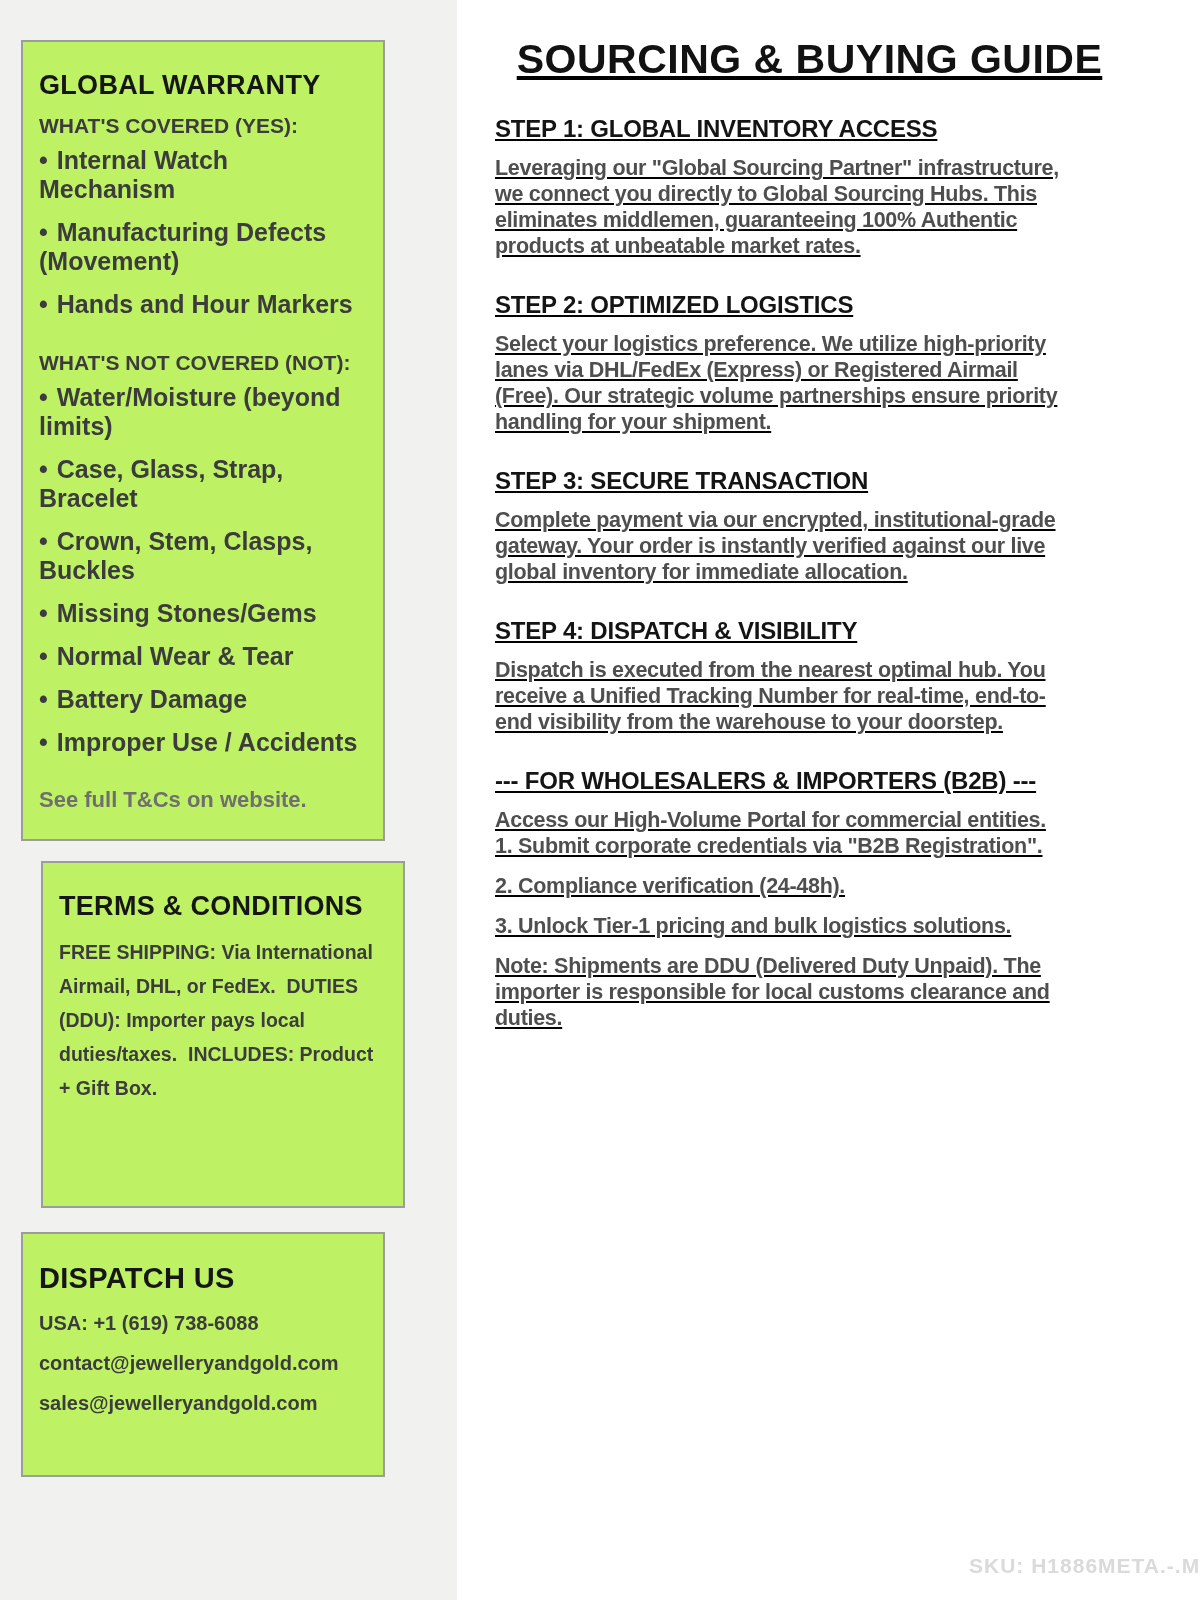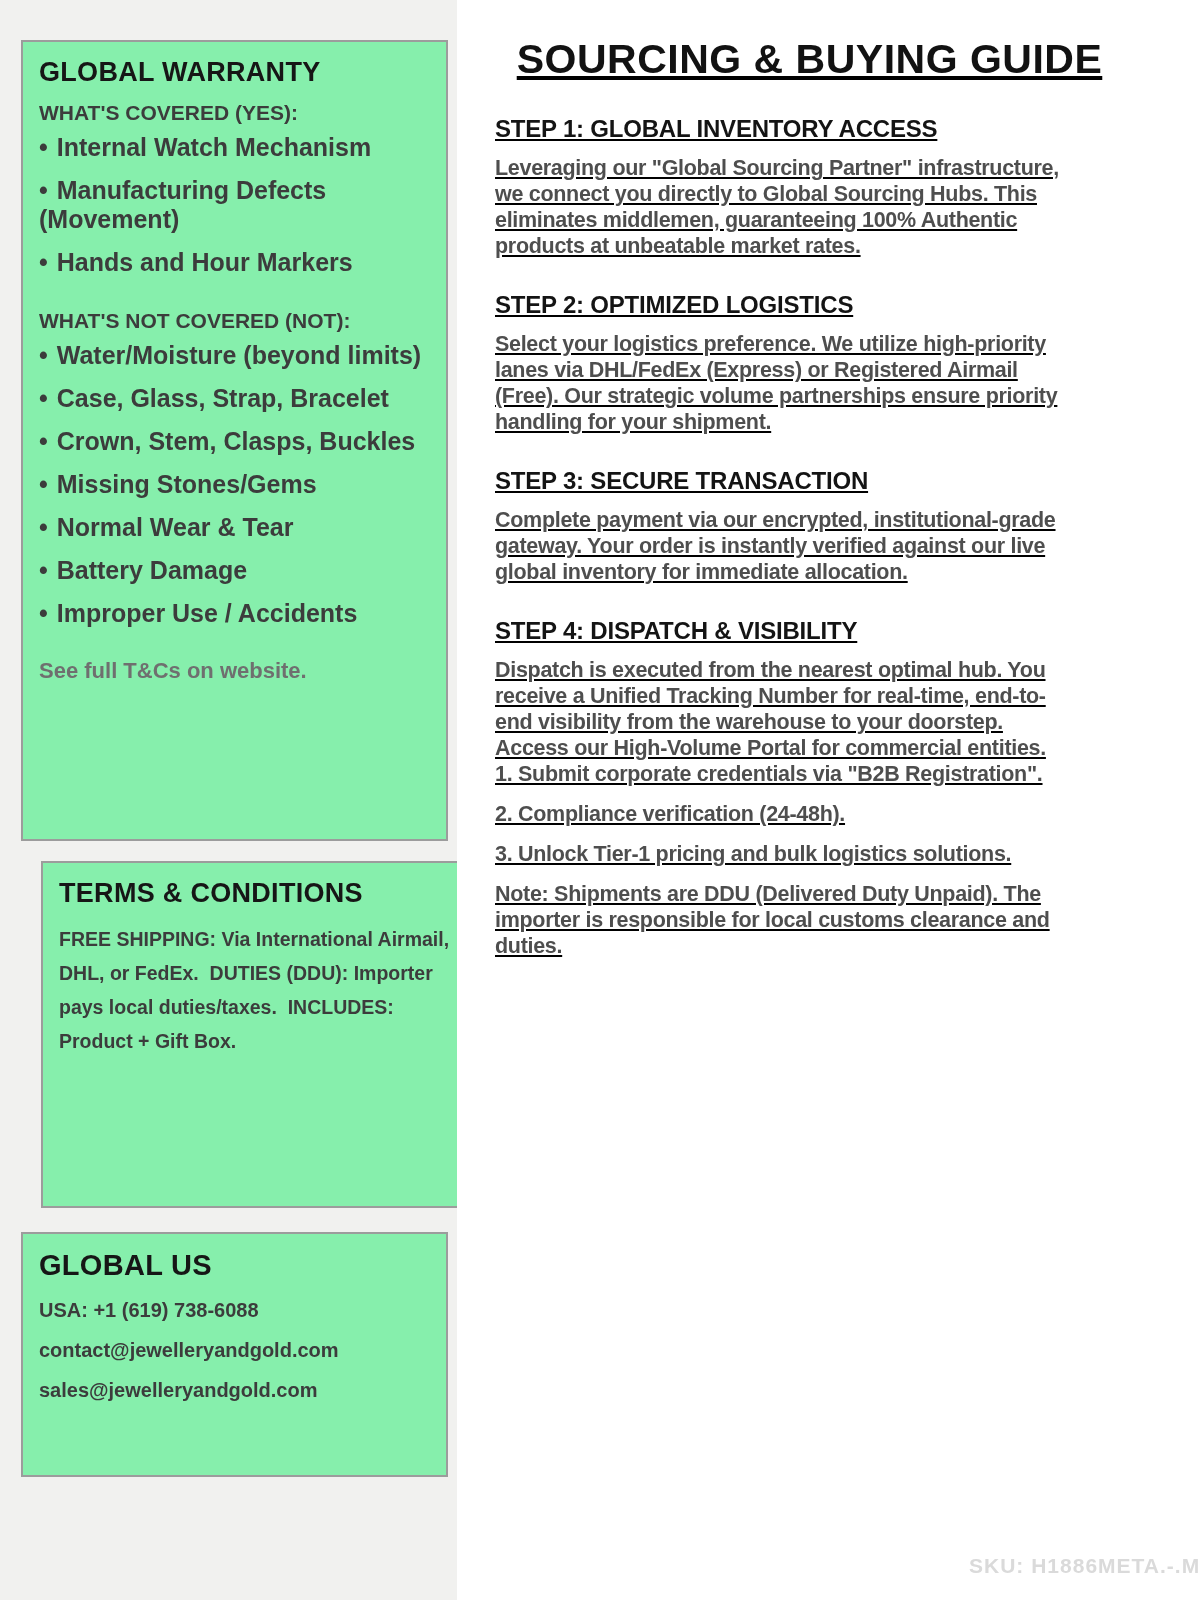--- a/index.html
+++ b/index.html
@@ -7,22 +7,22 @@
     width:1200px;height:1600px;position:relative;overflow:hidden;
     background:#ffffff;font-family:"Liberation Sans",sans-serif;
     -webkit-font-smoothing:antialiased;
   }
   
   .sidebar{
     position:absolute;left:0;top:0;width:457px;height:1600px;
     background:#f1f1ef;box-sizing:border-box;padding:40px 20px 0 21px;
   }
   .panel{
-    background:#86efac;border:2px solid #9c9c9c;box-sizing:border-box;
-    padding:15px 16px;width:427px;
+    background:#bef264;border:2px solid #9c9c9c;box-sizing:border-box;
+    padding:28px 16px;width:364px;
   }
   .panel-warranty{height:801px;margin-bottom:20px;}
   .panel-terms{height:347px;margin-bottom:24px;margin-left:20px;}
   .panel-contact{height:245px;}
   .panel-title{
     font-size:27px;font-weight:800;color:#161616;margin:0 0 13px;
     letter-spacing:0.3px;
   }
   .panel-subhead{
     font-size:21px;font-weight:700;color:#3c3c3c;margin:0 0 8px;
@@ -95,21 +95,21 @@
     </ul>
     <p class="footnote">See full T&amp;Cs on website.</p>
   </div>
 
   <div class="panel panel-terms">
     <h2 class="panel-title">TERMS &amp; CONDITIONS</h2>
     <p class="panel-body">FREE SHIPPING: Via International Airmail, DHL, or FedEx.  DUTIES (DDU): Importer pays local duties/taxes.  INCLUDES: Product + Gift Box.</p>
   </div>
 
   <div class="panel panel-contact">
-    <h2 class="panel-title">GLOBAL US</h2>
+    <h2 class="panel-title">DISPATCH US</h2>
     <p class="contact-line">USA: +1 (619) 738-6088</p>
     <p class="contact-line">contact@jewelleryandgold.com</p>
     <p class="contact-line">sales@jewelleryandgold.com</p>
   </div>
 
 </div>
 
 <div class="main">
   <h1 class="main-title">SOURCING &amp; BUYING GUIDE</h1>
 
@@ -118,20 +118,21 @@
 
   <h2 class="step-heading">STEP 2: OPTIMIZED LOGISTICS</h2>
   <p class="step-body">Select your logistics preference. We utilize high-priority lanes via DHL/FedEx (Express) or Registered Airmail (Free). Our strategic volume partnerships ensure priority handling for your shipment.</p>
 
   <h2 class="step-heading">STEP 3: SECURE TRANSACTION</h2>
   <p class="step-body">Complete payment via our encrypted, institutional-grade gateway. Your order is instantly verified against our live global inventory for immediate allocation.</p>
 
   <h2 class="step-heading">STEP 4: DISPATCH &amp; VISIBILITY</h2>
   <p class="step-body">Dispatch is executed from the nearest optimal hub. You receive a Unified Tracking Number for real-time, end-to-end visibility from the warehouse to your doorstep.</p>
 
+  <h2 class="step-heading">--- FOR WHOLESALERS &amp; IMPORTERS (B2B) ---</h2>
   <p class="step-body b2b-intro">Access our High-Volume Portal for commercial entities.</p>
   <p class="step-body b2b-item">1. Submit corporate credentials via "B2B Registration".</p>
   <p class="step-body b2b-item">2. Compliance verification (24-48h).</p>
   <p class="step-body b2b-item">3. Unlock Tier-1 pricing and bulk logistics solutions.</p>
   <p class="step-body b2b-note">Note: Shipments are DDU (Delivered Duty Unpaid). The importer is responsible for local customs clearance and duties.</p>
 </div>
 
 <div class="sku">SKU: H1886META.-.MT</div>
 
 </body></html>

